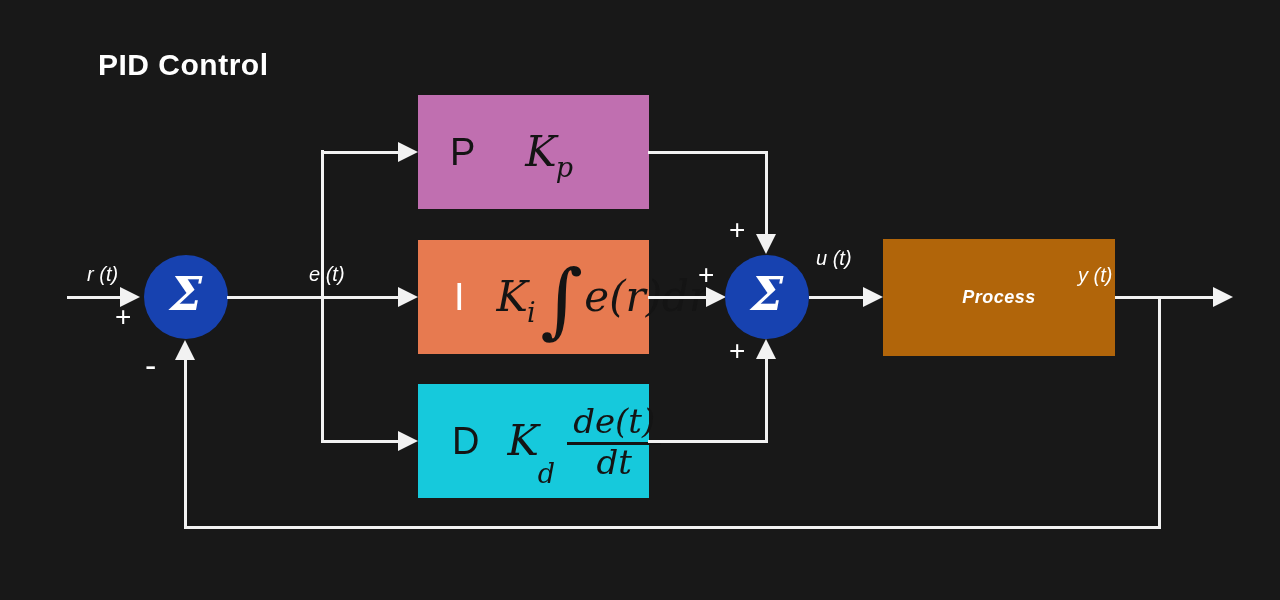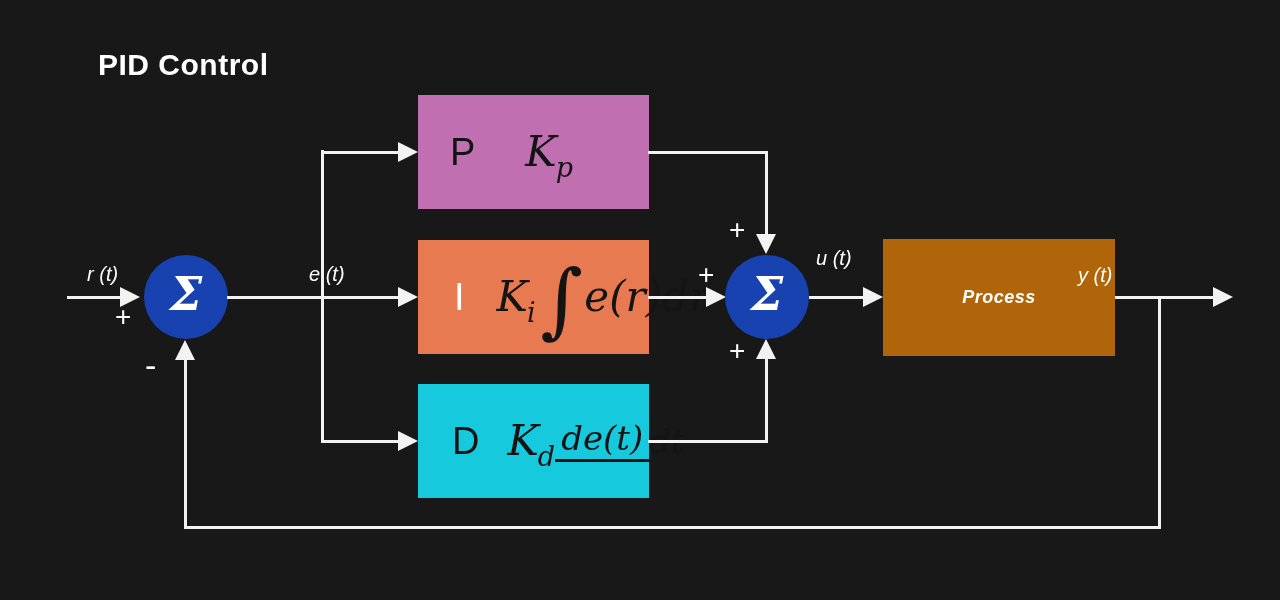--- a/index.html
+++ b/index.html
@@ -63,22 +63,22 @@
   .math{
     font-family:"DejaVu Serif","Liberation Serif",serif;font-style:italic;
     font-size:42px;color:var(--ink);display:flex;align-items:center;line-height:1;
   }
   .msub{font-size:27px;align-self:flex-end;margin:0 0 -8px -1px;line-height:1;}
   .mint{
     font-size:82px;line-height:0;font-style:italic;margin:0 1px 0 5px;
     position:relative;top:3px;
   }
   .frac{
-    display:inline-flex;flex-direction:row;align-items:center;
-    margin-left:0;font-size:34px;text-align:center;
+    display:inline-flex;flex-direction:column;align-items:center;
+    margin-left:12px;font-size:34px;text-align:center;
   }
   .frac .num{padding:0 6px 4px;border-bottom:3px solid var(--ink);line-height:1;}
   .frac .den{line-height:1;}
   .proc-label{
     color:#fff;font-size:18px;font-weight:700;font-style:italic;letter-spacing:.5px;
   }
 </style>
 </head>
 <body>
 

